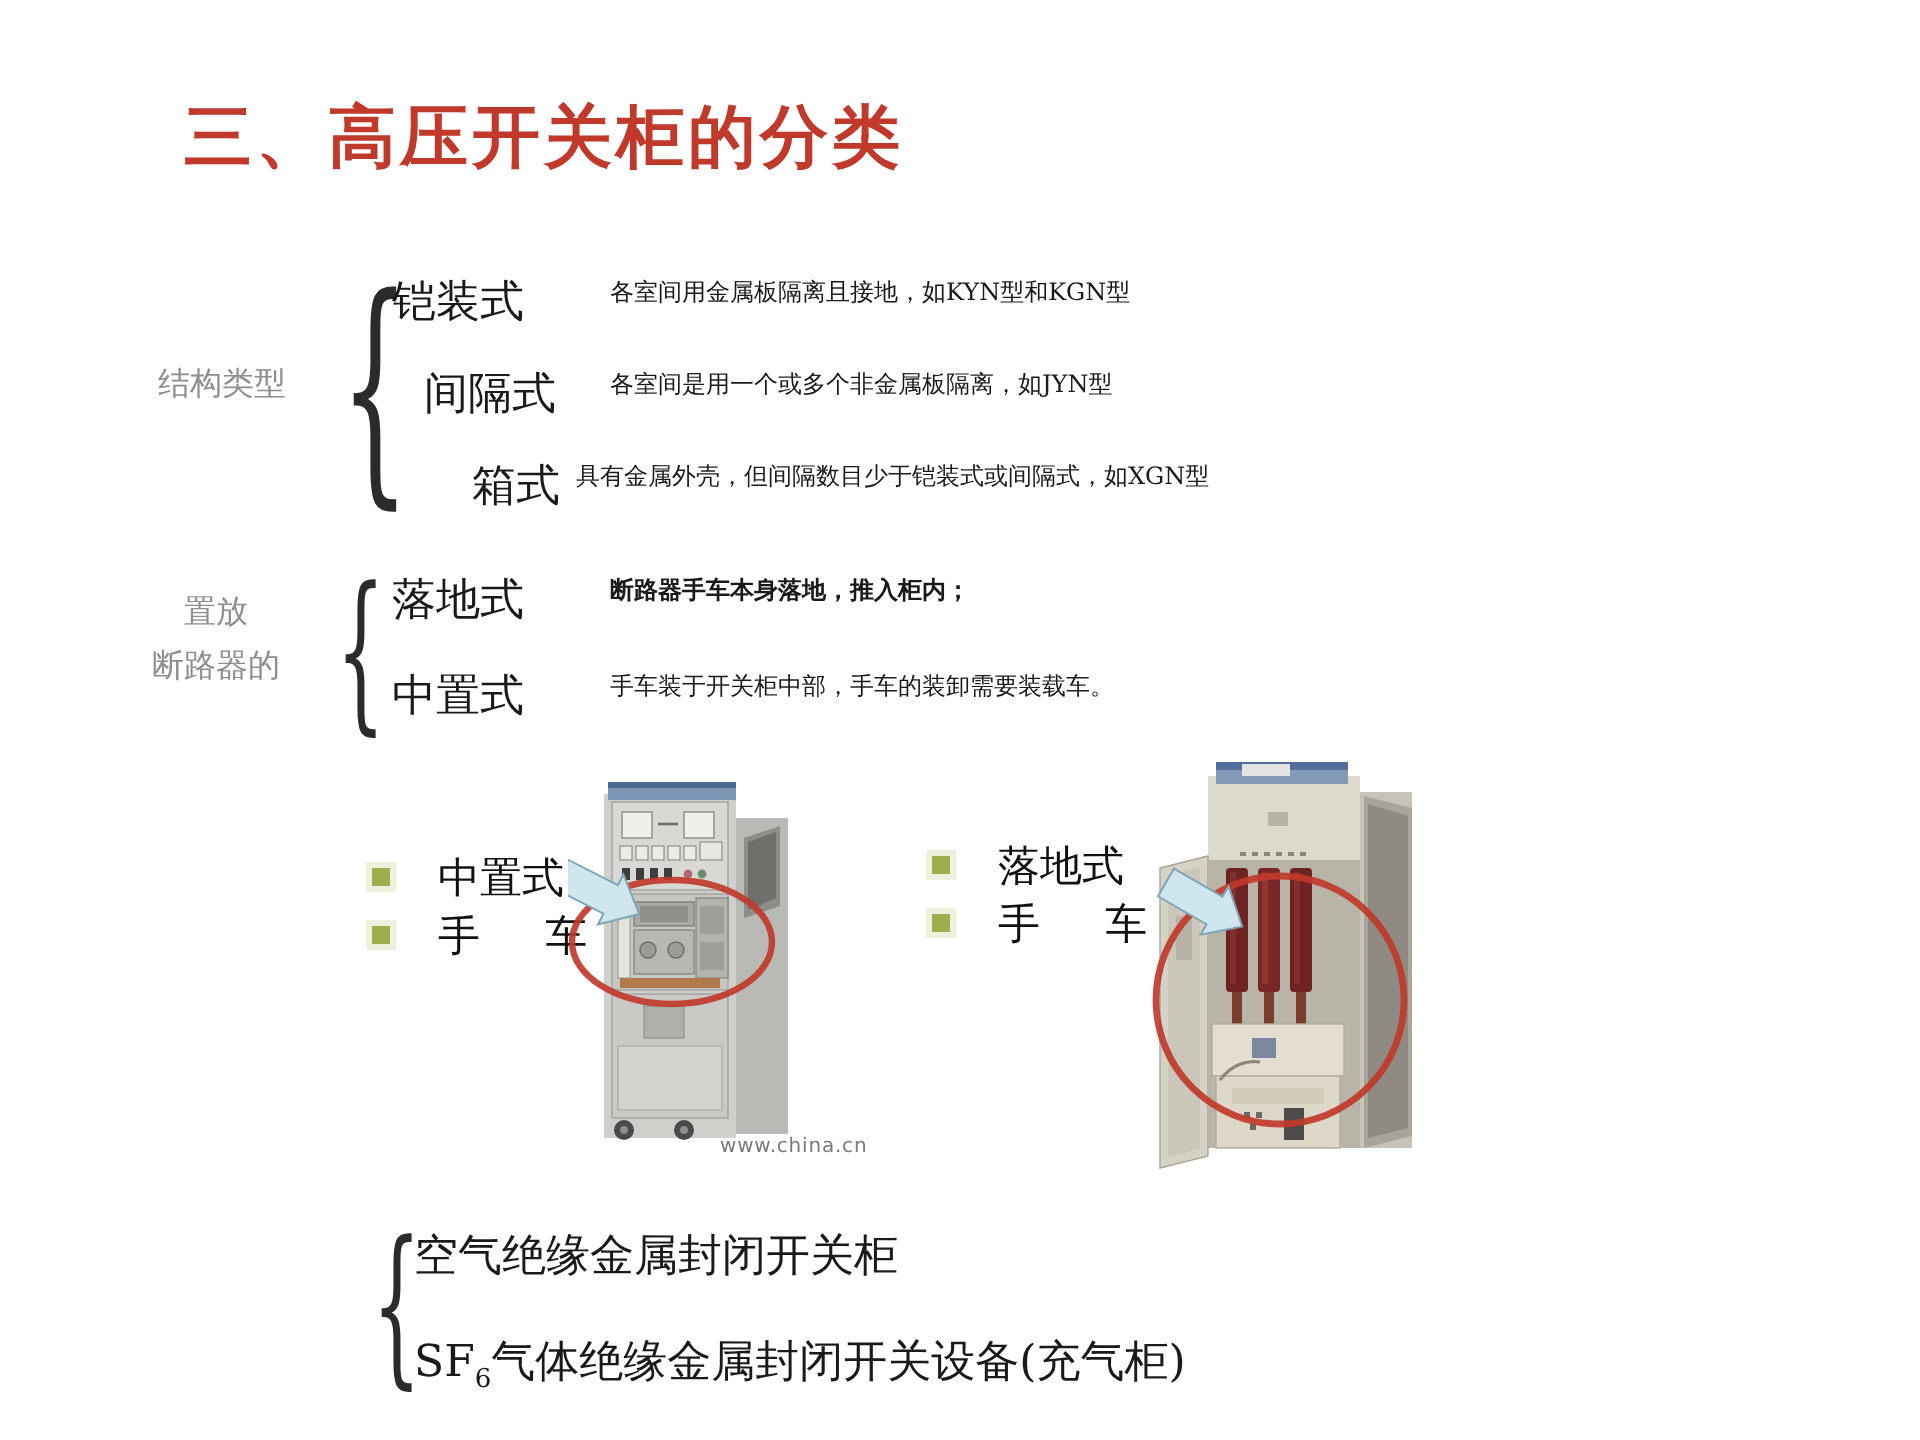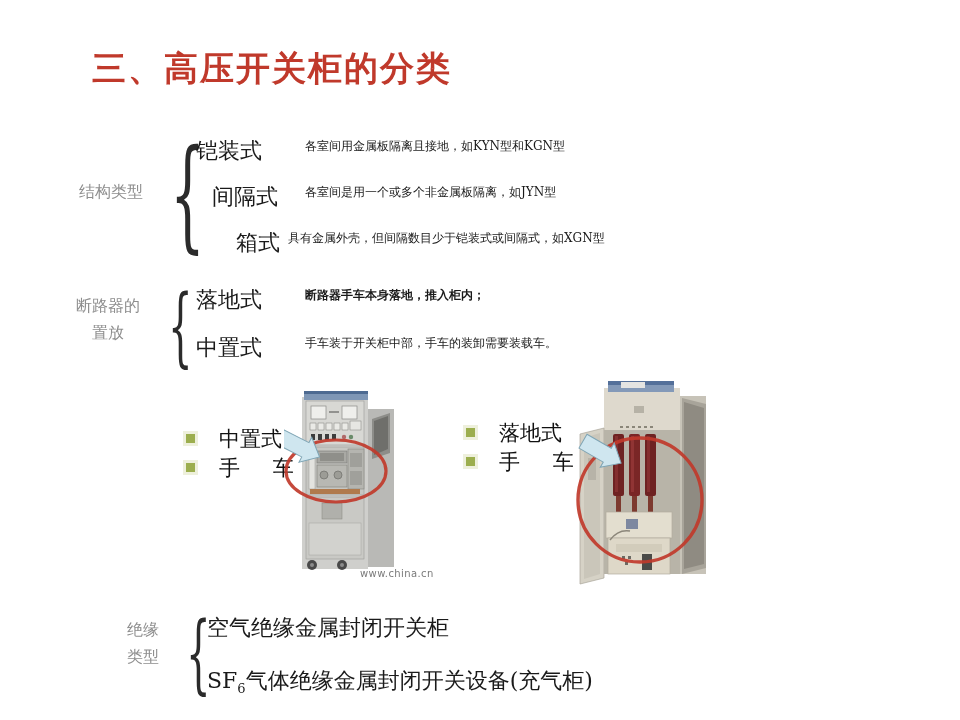--- a/index.html
+++ b/index.html
@@ -118,22 +118,22 @@
   <div class="term s1r1t">铠装式</div>
   <div class="desc s1r1d">各室间用金属板隔离且接地，如KYN型和KGN型</div>
 
   <div class="term s1r2t">间隔式</div>
   <div class="desc s1r2d">各室间是用一个或多个非金属板隔离，如JYN型</div>
 
   <div class="term s1r3t">箱式</div>
   <div class="desc s1r3d">具有金属外壳，但间隔数目少于铠装式或间隔式，如XGN型</div>
 
   <div class="gray-label" id="sec2-label">
+    <div>置放</div>
     <div>断路器的</div>
-    <div>置放</div>
   </div>
   <span class="brace" id="sec2-brace">{</span>
 
   <div class="term s2r1t">落地式</div>
   <div class="desc s2r1d">断路器手车本身落地，推入柜内；</div>
 
   <div class="term s2r2t">中置式</div>
   <div class="desc s2r2d">手车装于开关柜中部，手车的装卸需要装载车。</div>
 
   <div class="cap-block" id="cap-left">
@@ -278,24 +278,20 @@
       <polygon points="118,24 138,30 138,186 118,191" fill="#8f8b82"></polygon>
 
       <circle cx="74" cy="122" r="62" fill="none" stroke="#c0392b" stroke-width="3.4" opacity=".92"></circle>
 
       <g>
         <polygon points="-2,50 26,50 26,44 42,58 26,72 26,66 -2,66" transform="rotate(30 20 58) translate(22 6)" fill="#cfe6ef" stroke="#7fa5b5" stroke-width="1"></polygon>
       </g>
     </svg>
   </div>
 
-  <div class="gray-label" id="sec3-label">
-    <div>绝缘</div>
-    <div>类型</div>
-  </div>
   <span class="brace" id="sec3-brace">{</span>
 
   <div class="term s3r1">空气绝缘金属封闭开关柜</div>
   <div class="term s3r2">
     <span>SF</span><span class="sub">6</span><span>气体绝缘金属封闭开关设备(充气柜)</span>
   </div>
 
 </div>
 
 </body></html>

